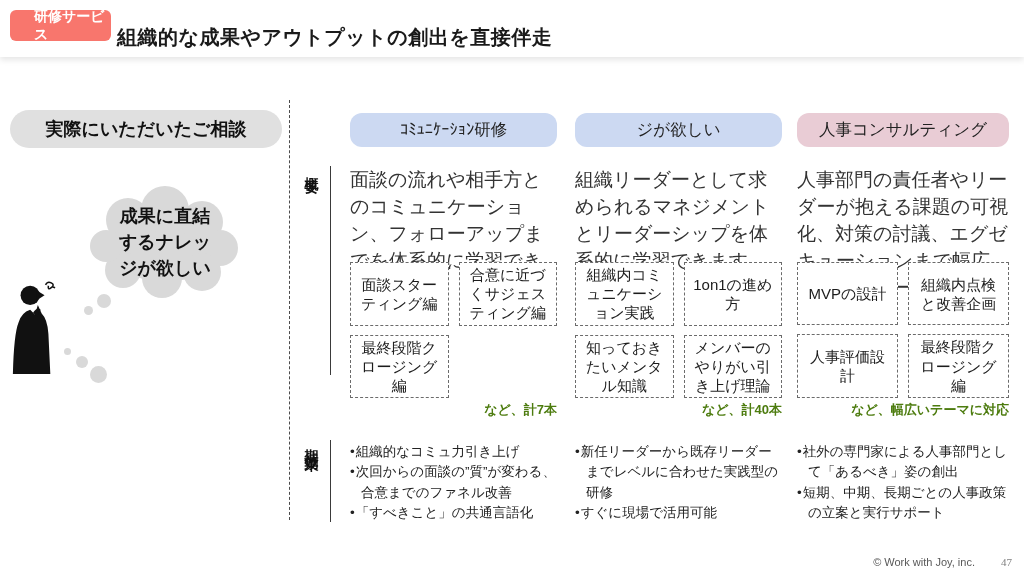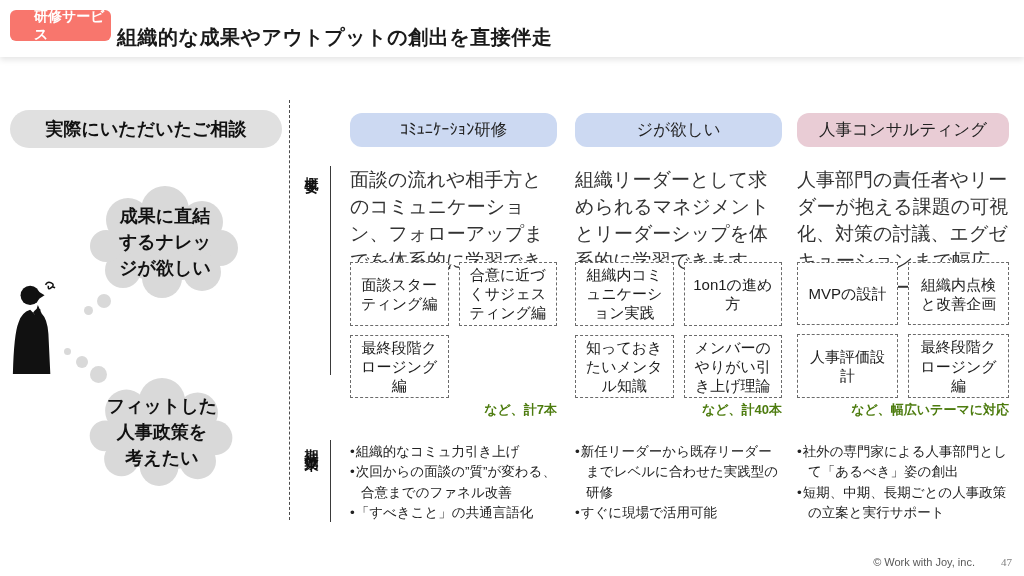--- a/index.html
+++ b/index.html
@@ -76,38 +76,20 @@
           <circle cx="72" cy="92" r="20"></circle>
         <circle cx="33" cy="84" r="18"></circle>
           <circle cx="16" cy="60" r="16"></circle>
       </g>
     </svg>
     <div class="cloud-text">成果に直結
 するナレッ
 ジが欲しい</div>
   </div>
 
-  <div class="cloud cloud2">
-    <svg viewBox="0 0 150 112" aria-hidden="true">
-      <g fill="#d9d9d9">
-        <ellipse cx="75" cy="58" rx="58" ry="38"></ellipse>
-        <circle cx="38" cy="34" r="22"></circle>
-          <circle cx="75" cy="24" r="24"></circle>
-          <circle cx="112" cy="36" r="21"></circle>
-        <circle cx="130" cy="62" r="18"></circle>
-          <circle cx="112" cy="86" r="19"></circle>
-          <circle cx="72" cy="92" r="20"></circle>
-        <circle cx="33" cy="84" r="18"></circle>
-          <circle cx="16" cy="60" r="16"></circle>
-      </g>
-    </svg>
-    <div class="cloud-text">フィットした
-人事政策を
-考えたい</div>
-  </div>
 
   <div class="puff" style="left:84px;top:306px;width:9px;height:9px;"></div>
   <div class="puff" style="left:97px;top:294px;width:14px;height:14px;"></div>
   <div class="puff" style="left:64px;top:348px;width:7px;height:7px;"></div>
   <div class="puff" style="left:76px;top:356px;width:12px;height:12px;"></div>
   <div class="puff" style="left:90px;top:366px;width:17px;height:17px;"></div>
 
   <svg class="person" viewBox="0 0 60 100" aria-hidden="true">
     <g fill="#111">
       <circle cx="26" cy="16" r="10"></circle>

